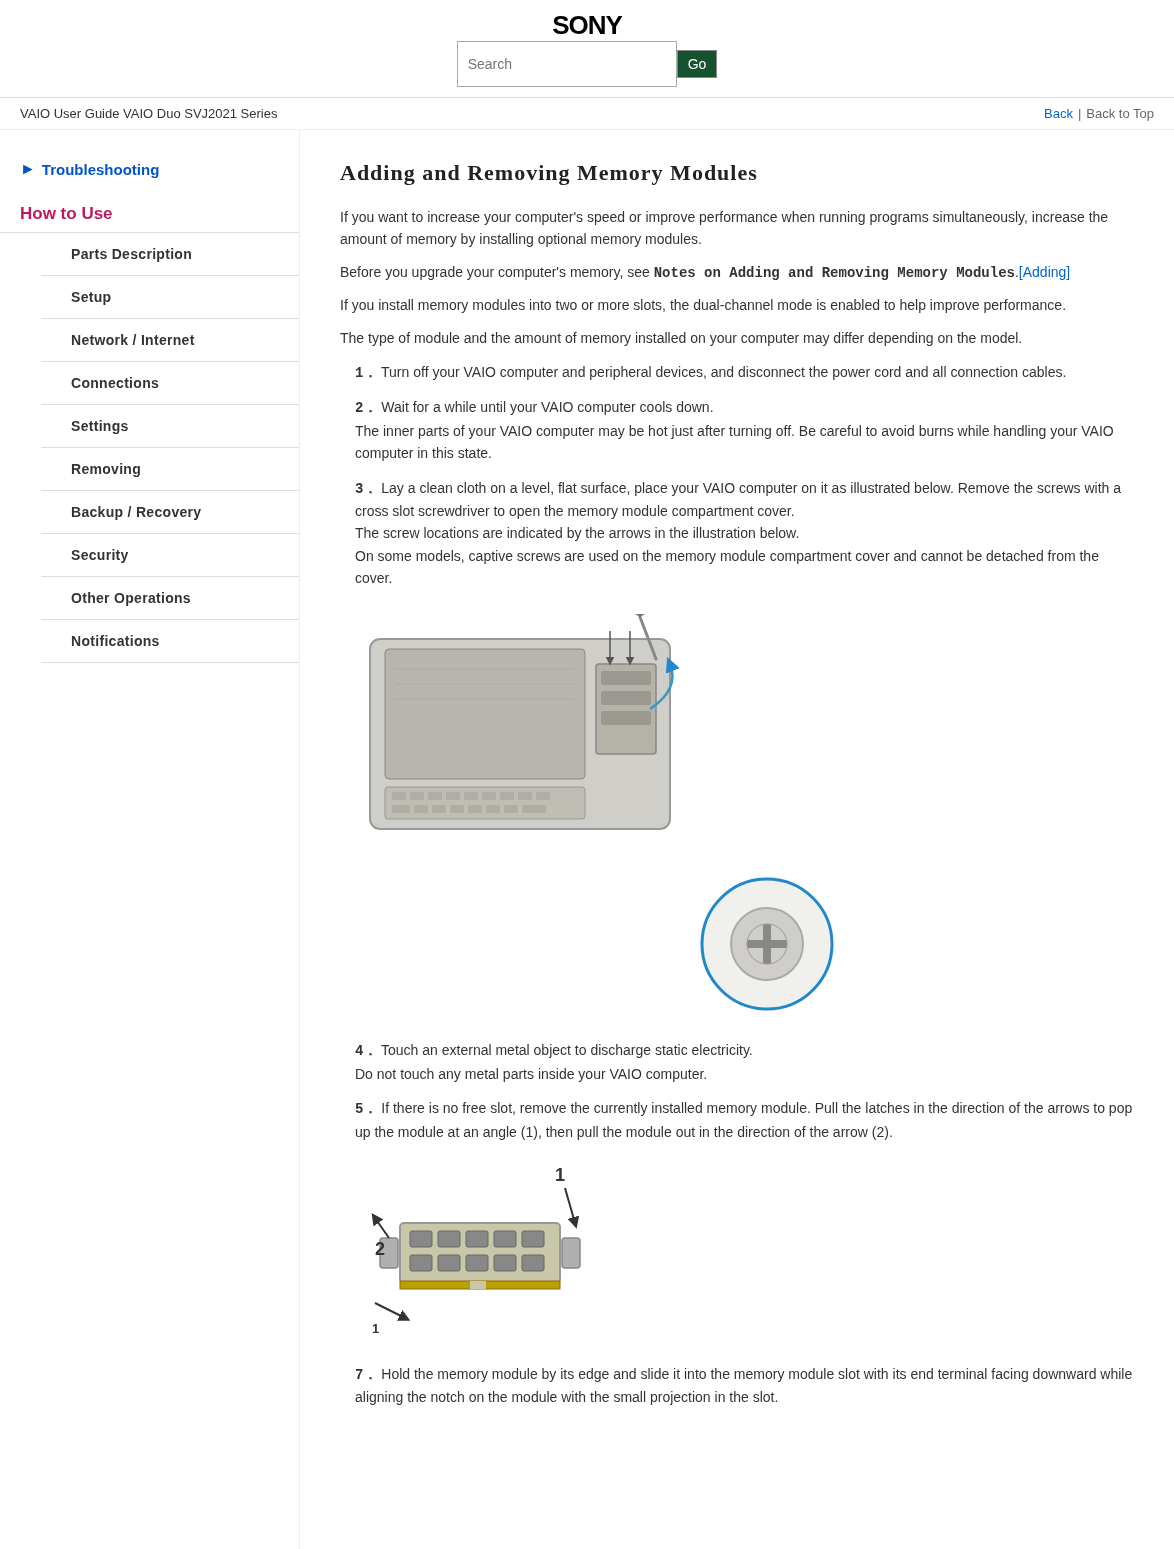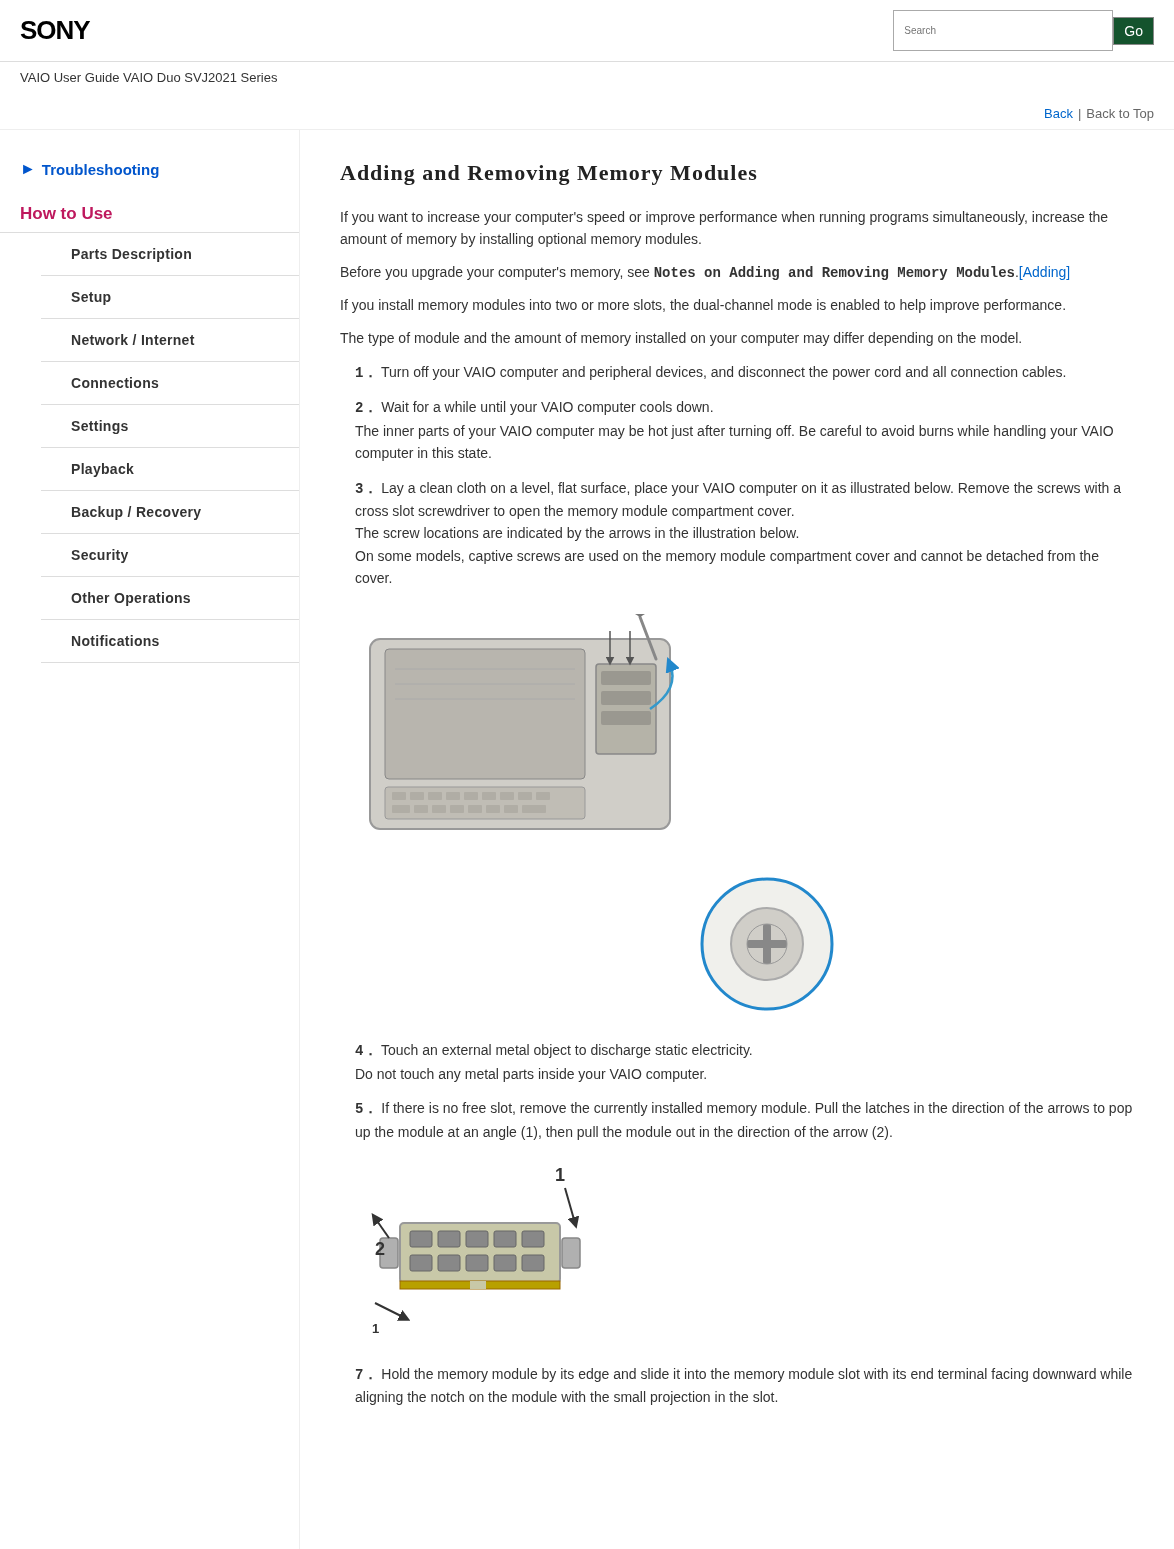--- a/index.html
+++ b/index.html
@@ -13,36 +13,37 @@
     }
 
     
     .header {
       display: flex;
       align-items: center;
       justify-content: space-between;
       padding: 10px 20px;
       border-bottom: 1px solid #ddd;
       background: #fff;
+      flex-direction: column;
     }
     .sony-logo {
       font-size: 26px;
       font-weight: 900;
       letter-spacing: -1px;
       color: #000;
     }
     .search-area {
       display: flex;
       align-items: center;
     }
     .search-input {
       border: 1px solid #aaa;
       padding: 14px 10px;
       width: 220px;
-      font-size: 10px;
+      font-size: 14px;
       outline: none;
     }
     .search-button {
       background: #14532d;
       border: 1px solid #888;
       color: #fff;
       padding: 5px 10px;
       cursor: pointer;
       font-size: 14px;
     }
@@ -55,21 +56,20 @@
       padding: 8px 20px;
       border-bottom: 1px solid #eee;
       font-size: 13px;
     }
     .sub-header-title {
       color: #333;
     }
     .sub-header-nav {
       display: flex;
       gap: 5px;
-      margin-top: 36px;
     }
     .sub-header-nav a {
       color: #0066cc;
       text-decoration: none;
       font-size: 13px;
     }
     .sub-header-nav span {
       color: #666;
     }
 
@@ -215,21 +215,21 @@
     <div class="sidebar-item">
       <span>Network / Internet</span>
     </div>
     <div class="sidebar-item">
       <span>Connections</span>
     </div>
     <div class="sidebar-item">
       <span>Settings</span>
     </div>
     <div class="sidebar-item">
-      <span>Playback</span>
+      <span>Removing</span>
     </div>
     <div class="sidebar-item">
       <span>Backup / Recovery</span>
     </div>
     <div class="sidebar-item">
       <span>Security</span>
     </div>
     <div class="sidebar-item">
       <span>Other Operations</span>
     </div>

